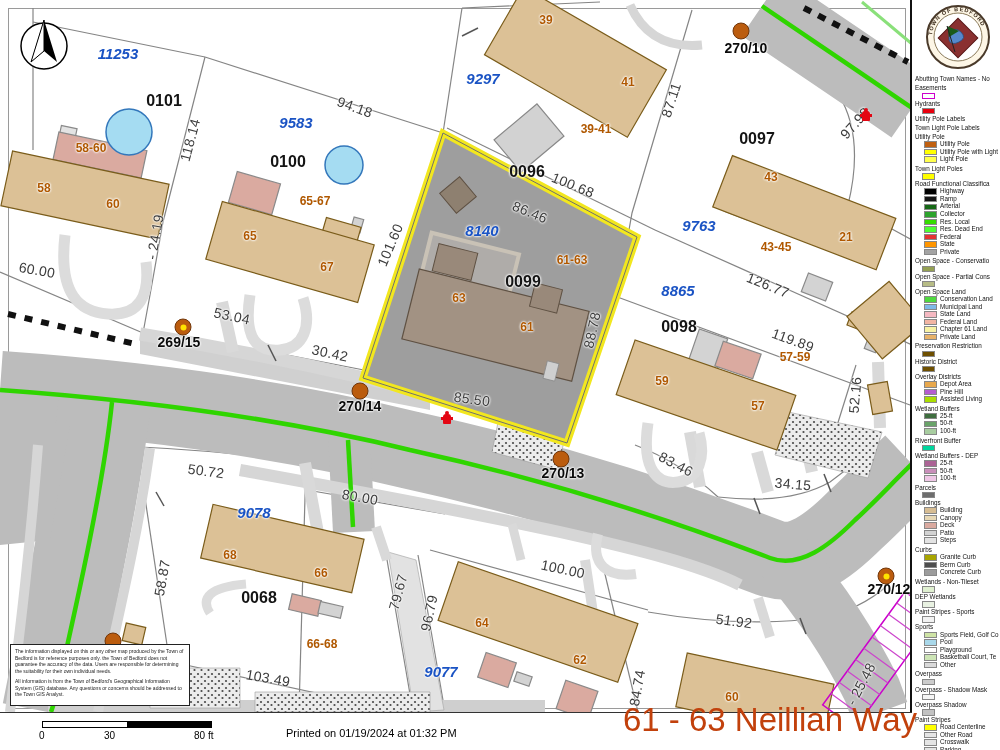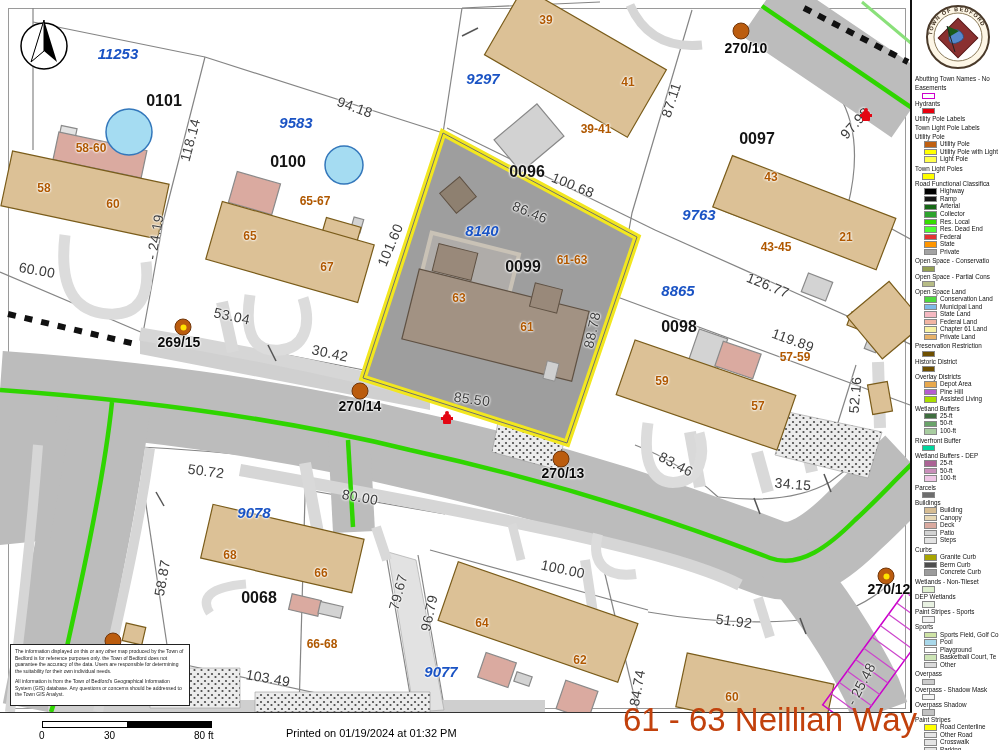--- a/index.html
+++ b/index.html
@@ -298,29 +298,29 @@
         <polygon points="44,20 57,62 44,51 31,62" fill="#000"></polygon>
         <polygon points="44,20 44,51 31,62" fill="#fff" stroke="#000" stroke-width="1"></polygon>
       </g>
     </svg>
 
     <div id="labels-layer">
         <div class="lbl blue" style="left: 118px; top: 53px; transform: translate(-50%, -50%) rotate(0deg);">11253</div>
         <div class="lbl blue" style="left: 272px; top: 122px; transform: translate(-50%, -50%) rotate(0deg); margin-left: 24px;">9583</div>
         <div class="lbl blue" style="left: 483px; top: 78px; transform: translate(-50%, -50%) rotate(0deg);">9297</div>
         <div class="lbl blue" style="left: 482px; top: 230px; transform: translate(-50%, -50%) rotate(0deg);">8140</div>
-        <div class="lbl blue" style="left: 699px; top: 214px; transform: translate(-50%, -50%) rotate(0deg);">9763</div>
+        <div class="lbl blue" style="left: 699px; top: 225px; transform: translate(-50%, -50%) rotate(0deg);">9763</div>
         <div class="lbl blue" style="left: 678px; top: 290px; transform: translate(-50%, -50%) rotate(0deg);">8865</div>
         <div class="lbl blue" style="left: 254px; top: 512px; transform: translate(-50%, -50%) rotate(0deg);">9078</div>
         <div class="lbl blue" style="left: 441px; top: 671px; transform: translate(-50%, -50%) rotate(0deg);">9077</div>
         <div class="lbl block" style="left: 116px; top: 101px; transform: translate(-50%, -50%) rotate(0deg); margin-left: 48px;">0101</div>
         <div class="lbl block" style="left: 288px; top: 162px; transform: translate(-50%, -50%) rotate(0deg);">0100</div>
         <div class="lbl block" style="left: 527px; top: 124px; transform: translate(-50%, -50%) rotate(0deg); margin-top: 48px;">0096</div>
         <div class="lbl block" style="left: 757px; top: 139px; transform: translate(-50%, -50%) rotate(0deg);">0097</div>
-        <div class="lbl block" style="left: 523px; top: 267px; transform: translate(-50%, -50%) rotate(0deg);">0099</div>
+        <div class="lbl block" style="left: 523px; top: 282px; transform: translate(-50%, -50%) rotate(0deg);">0099</div>
         <div class="lbl block" style="left: 679px; top: 327px; transform: translate(-50%, -50%) rotate(0deg);">0098</div>
         <div class="lbl block" style="left: 259px; top: 598px; transform: translate(-50%, -50%) rotate(0deg);">0068</div>
         <div class="lbl addr" style="left: 91px; top: 148px; transform: translate(-50%, -50%) rotate(0deg);">58-60</div>
         <div class="lbl addr" style="left: 44px; top: 188px; transform: translate(-50%, -50%) rotate(0deg);">58</div>
         <div class="lbl addr" style="left: 113px; top: 204px; transform: translate(-50%, -50%) rotate(0deg);">60</div>
         <div class="lbl addr" style="left: 315px; top: 201px; transform: translate(-50%, -50%) rotate(0deg);">65-67</div>
         <div class="lbl addr" style="left: 250px; top: 236px; transform: translate(-50%, -50%) rotate(0deg);">65</div>
         <div class="lbl addr" style="left: 327px; top: 267px; transform: translate(-50%, -50%) rotate(0deg); text-align: right;">67</div>
         <div class="lbl addr" style="left: 546px; top: 20px; transform: translate(-50%, -50%) rotate(0deg);">39</div>
         <div class="lbl addr" style="left: 628px; top: 82px; transform: translate(-50%, -50%) rotate(0deg);">41</div>

